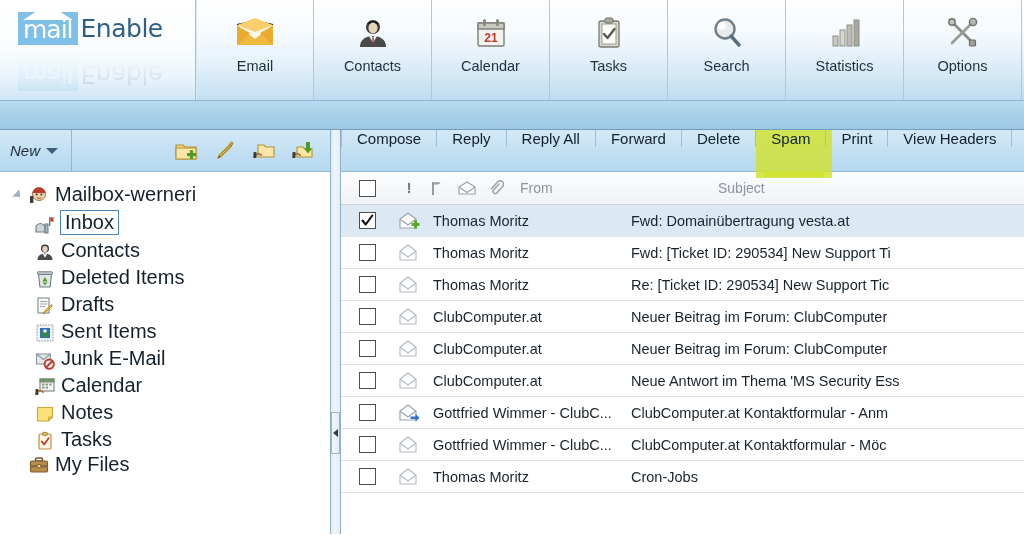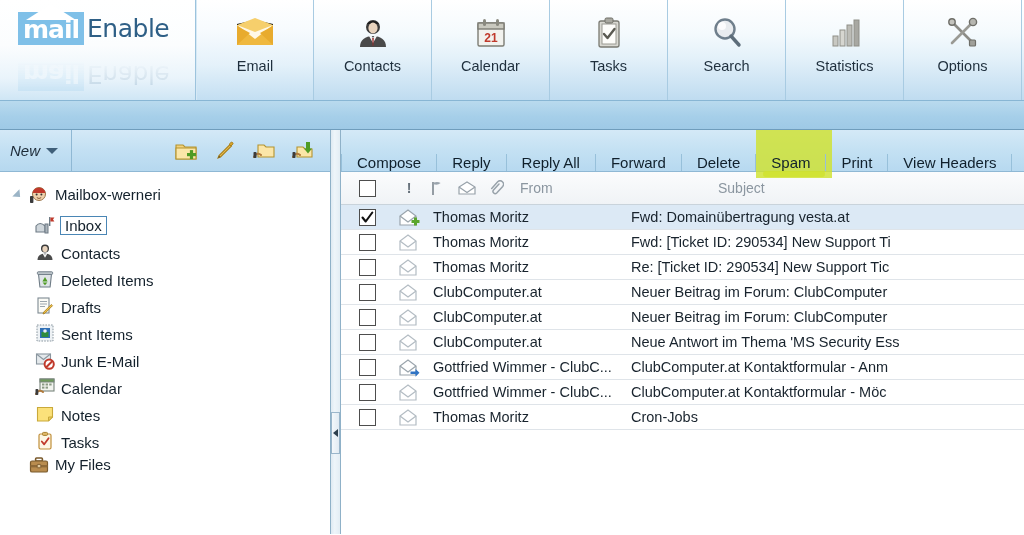--- a/index.html
+++ b/index.html
@@ -34,21 +34,21 @@
     padding: 2px 5px 3px 5px;
     position: relative;
     display: flex; align-items: center;
   }
   .logo-mail-env {
     position: absolute; left: 50%; top: -10px; transform: translateX(-50%);
     width: 54px; height: 20px;
   }
   .logo-mail-txt {
     font-size: 25px; color: #ffffff; letter-spacing: -1px;
-    font-family: "DejaVu Sans", sans-serif; font-weight: 700;
+    font-family: "DejaVu Sans", sans-serif; font-weight: 400;
     line-height: 1; padding-top: 3px;
   }
   .logo-enable {
     font-size: 25px; color: #2e5f86; letter-spacing: -0.5px;
     font-family: "DejaVu Sans", sans-serif;
     line-height: 1;
   }
   .logo-reflect {
     position: absolute; left: 18px; top: 58px;
     display: flex; align-items: center; gap: 3px;
@@ -123,21 +123,21 @@
     width: 11px; height: 11px; display: flex; align-items: center; justify-content: center;
     flex: 0 0 11px;
   }
   .tw-tri {
     width: 0; height: 0;
     border-top: 5px solid transparent; border-bottom: 5px solid transparent;
     border-left: 6px solid #9bb4c6;
     transform: rotate(45deg);
   }
   .tree-ic { width: 20px; height: 20px; flex: 0 0 20px; display: block; }
-  .tree-lbl { font-size: 15px; color: #14212c; white-space: nowrap; }
+  .tree-lbl { font-size: 20px; color: #14212c; white-space: nowrap; }
   .tree-lbl.selected {
     border: 1px solid #4a86b5; background: #ffffff;
     padding: 0 4px; margin-left: -1px;
   }
 
   
   .splitter {
     width: 11px; height: 404px; position: relative;
     background: linear-gradient(to right, #dfeaf2 0%, #eef5fa 40%, #e3edf4 100%);
     border-left: 1px solid #8fb1c8; border-right: 1px solid #8fb1c8;
@@ -152,21 +152,21 @@
   }
   .split-arrow {
     width: 0; height: 0;
     border-top: 4px solid transparent; border-bottom: 4px solid transparent;
     border-right: 5px solid #2d3f4d;
   }
 
   
   .msgpane { flex: 1; height: 404px; display: flex; flex-direction: column; overflow: hidden; background:#fff; }
   .msg-toolbar {
-    height: 42px; display: flex; align-items: flex-end;
+    height: 42px; display: flex; align-items: flex-start;
     background: linear-gradient(to bottom, #d4e9f7 0%, #c4e1f3 48%, #b7d9f0 100%);
     border-bottom: 1px solid #8fb8d4;
     position: relative;
   }
   .tb-btn {
     display: flex; align-items: center; justify-content: center;
     padding: 0 15px;
     font-size: 15px; color: #10202c;
     border-right: 1px solid #97c0da;
     position: relative; z-index: 2;
@@ -193,21 +193,21 @@
   .col-subj  { flex: 1; padding-left: 8px; }
 
   .chkbox {
     width: 17px; height: 17px;
     border: 1.6px solid #4d4d4d; background: #ffffff;
     display: flex; align-items: center; justify-content: center;
   }
   .chkmark { width: 13px; height: 13px; display: block; }
 
   .row {
-    height: 25px; display: flex; align-items: center;
+    height: 32px; display: flex; align-items: center;
     border-bottom: 1px solid #dfe4e9;
     font-size: 14.5px; color: #18232d;
     cursor: default;
   }
   .row.sel { background: #dce9f5; }
   .row .col-from, .row .col-subj { white-space: nowrap; overflow: hidden; }
   .row-ic { width: 22px; height: 19px; display: block; }
 </style>
 </head>
 <body>

